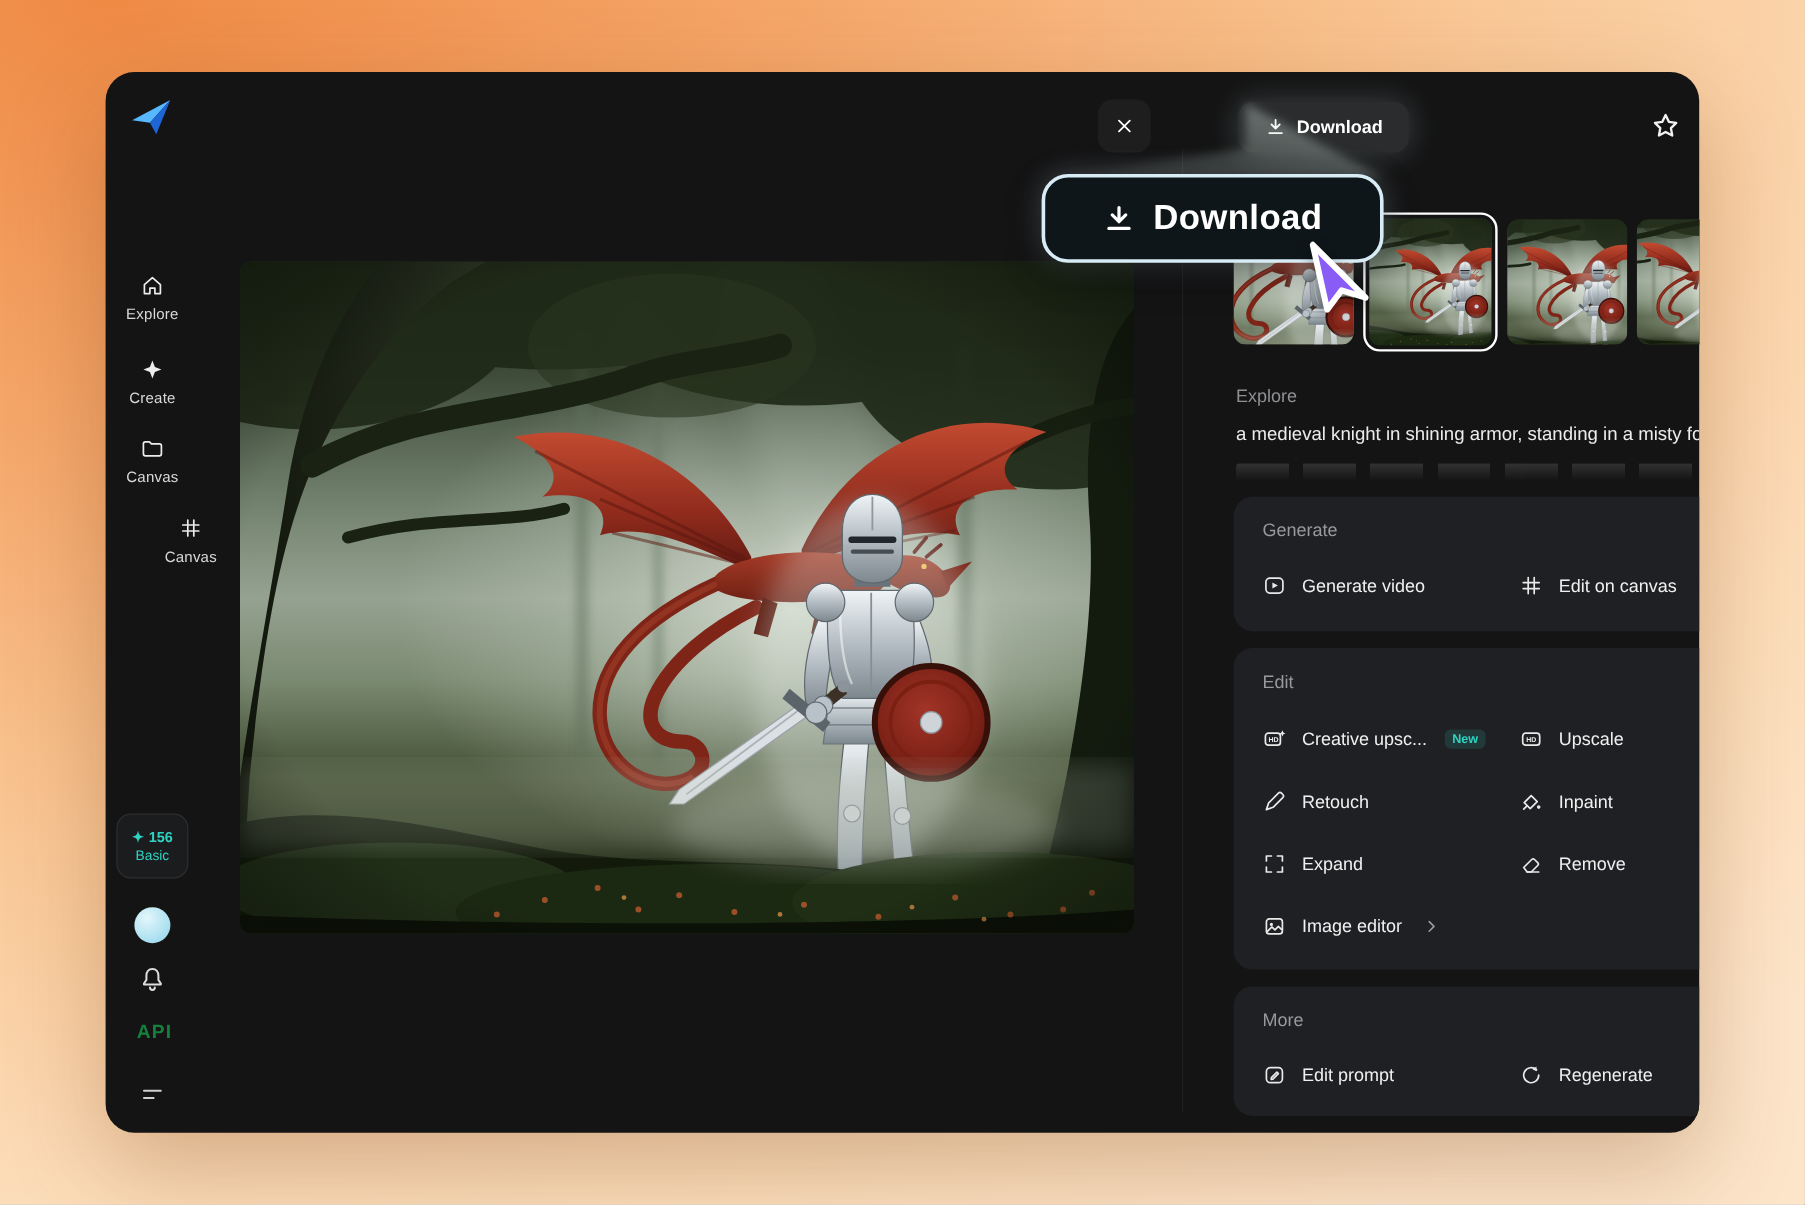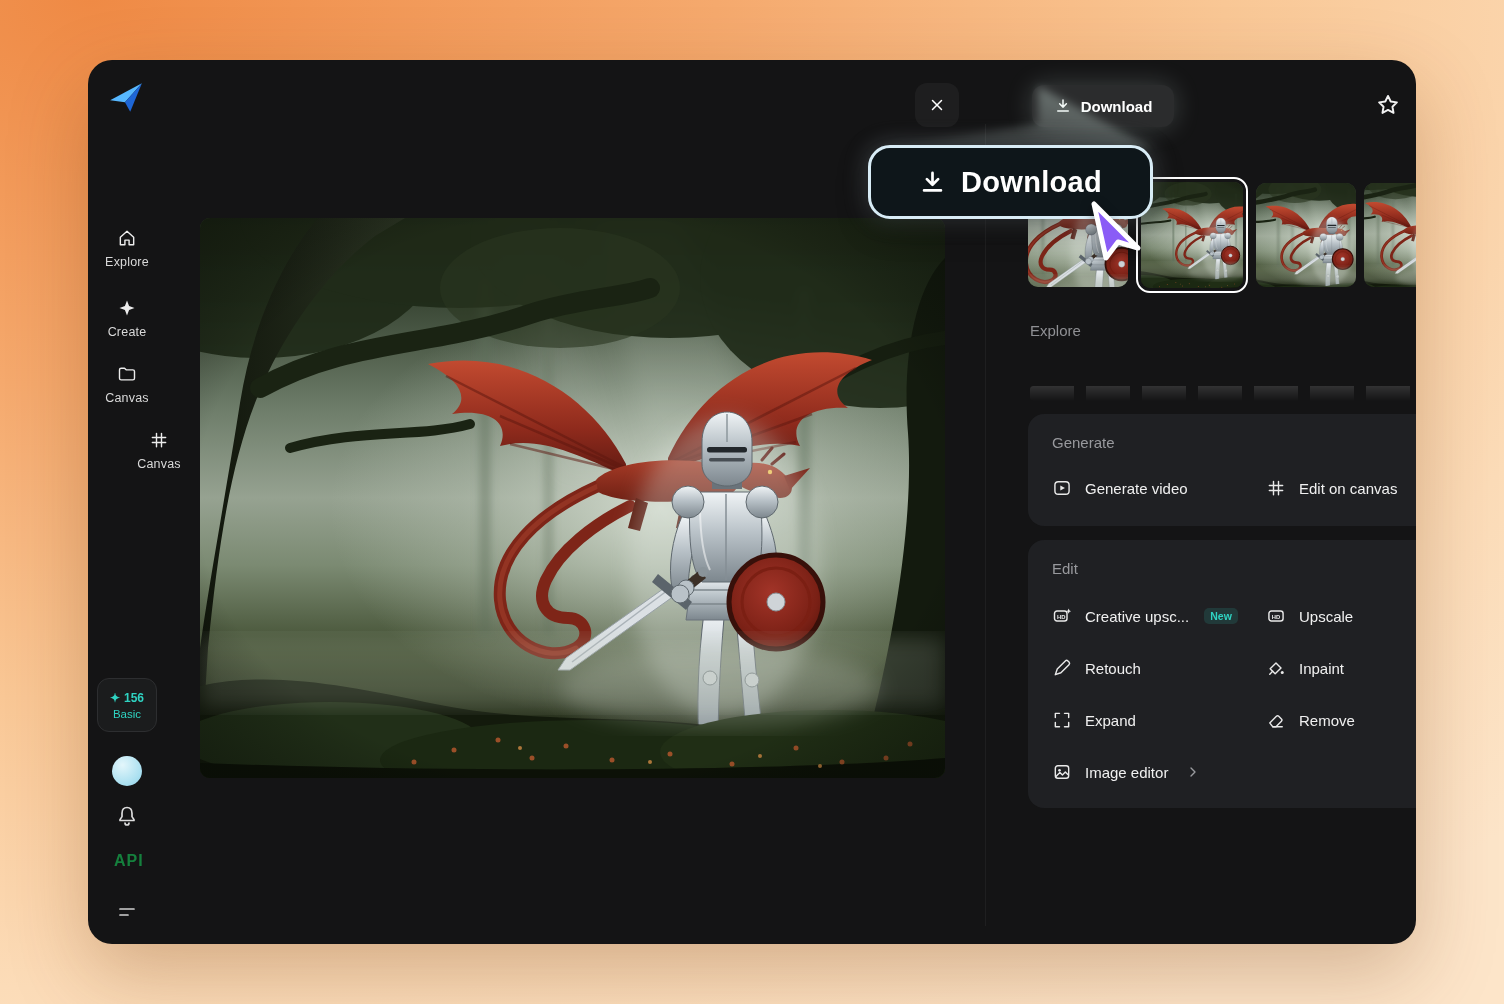--- a/index.html
+++ b/index.html
@@ -370,20 +370,21 @@
             </svg>
         </div>
         <div class="thumb">
           <svg viewBox="170 60 540 450" preserveAspectRatio="xMidYMid slice">
               <use href="#scene"></use>
             </svg>
         </div>
       </div>
 
       <div class="prompt-label">Explore</div>
+      <div class="prompt-text">a medieval knight in shining armor, standing in a misty fo</div>
       <div class="prompt-fade-line"></div>
 
       <div class="card card-generate">
         <div class="card-title">Generate</div>
         <div class="card-row gen-row">
           <div class="card-item">
             <svg class="item-icon" viewBox="0 0 24 24">
               <rect class="icon-stroke" x="3.5" y="4.5" width="17" height="15" rx="4"></rect>
               <polygon points="10,9 10,15 15.5,12" fill="currentColor"></polygon>
             </svg>
@@ -464,20 +465,39 @@
               <path class="icon-stroke" d="M5 17 L9.5 12.5 L12.5 15.5 L16 12 L19 15"></path>
             </svg>
             <span class="item-label">Image editor</span>
             <svg class="chevron" viewBox="0 0 24 24">
               <path class="icon-stroke" style="stroke-width:2" d="M9 6 L15 12 L9 18"></path>
             </svg>
           </div>
         </div>
       </div>
 
+      <div class="card card-more">
+        <div class="card-title">More</div>
+        <div class="card-row more-row">
+          <div class="card-item">
+            <svg class="item-icon" viewBox="0 0 24 24">
+              <rect class="icon-stroke" x="4" y="4.5" width="16" height="15" rx="4"></rect>
+              <path class="icon-stroke" d="M9 14.5 L14.5 9 L16 10.5 L10.5 16 L8.8 16.2 Z"></path>
+            </svg>
+            <span class="item-label">Edit prompt</span>
+          </div>
+          <div class="card-item">
+            <svg class="item-icon" viewBox="0 0 24 24">
+              <path class="icon-stroke" d="M19.5 12 A7.5 7.5 0 1 1 17.3 6.7"></path>
+              <polygon points="17.2,3.2 17.6,8 13.3,6.3" fill="currentColor"></polygon>
+            </svg>
+            <span class="item-label">Regenerate</span>
+          </div>
+        </div>
+      </div>
 
     </div>
   </div>
 
   <svg class="beam">
     <polygon points="188,14 302,76 20,76 188,52" fill="url(#beamG)" filter="url(#blurB)"></polygon>
   </svg>
 
   <div class="callout">
     <svg width="27" height="27" viewBox="0 0 24 24">

